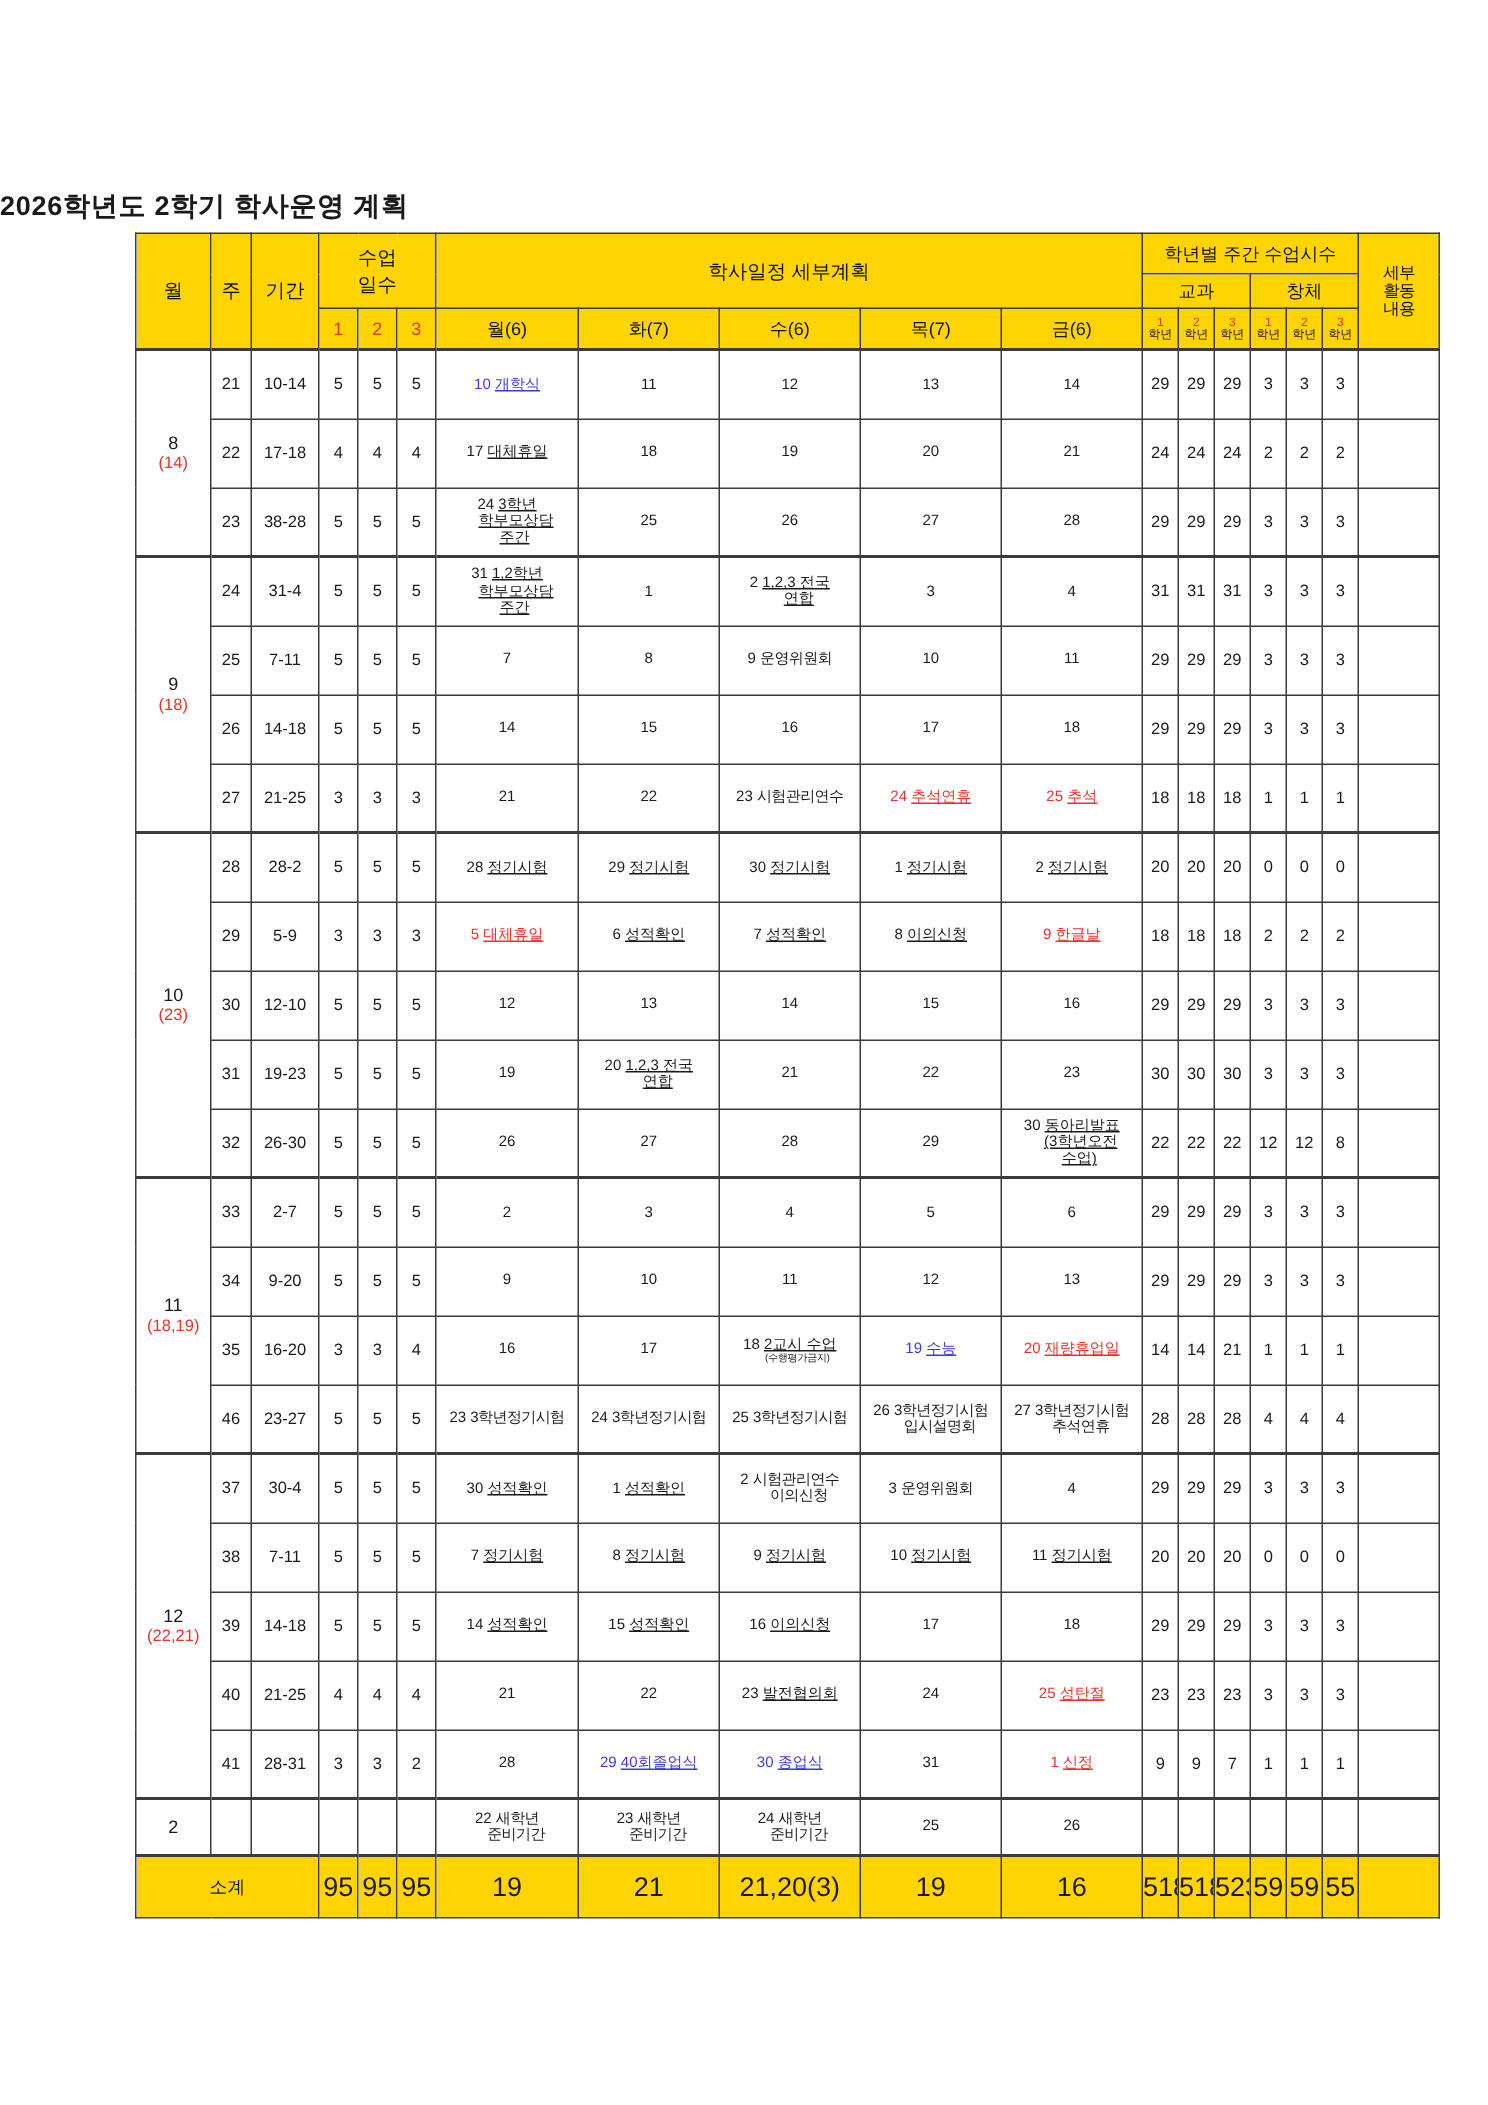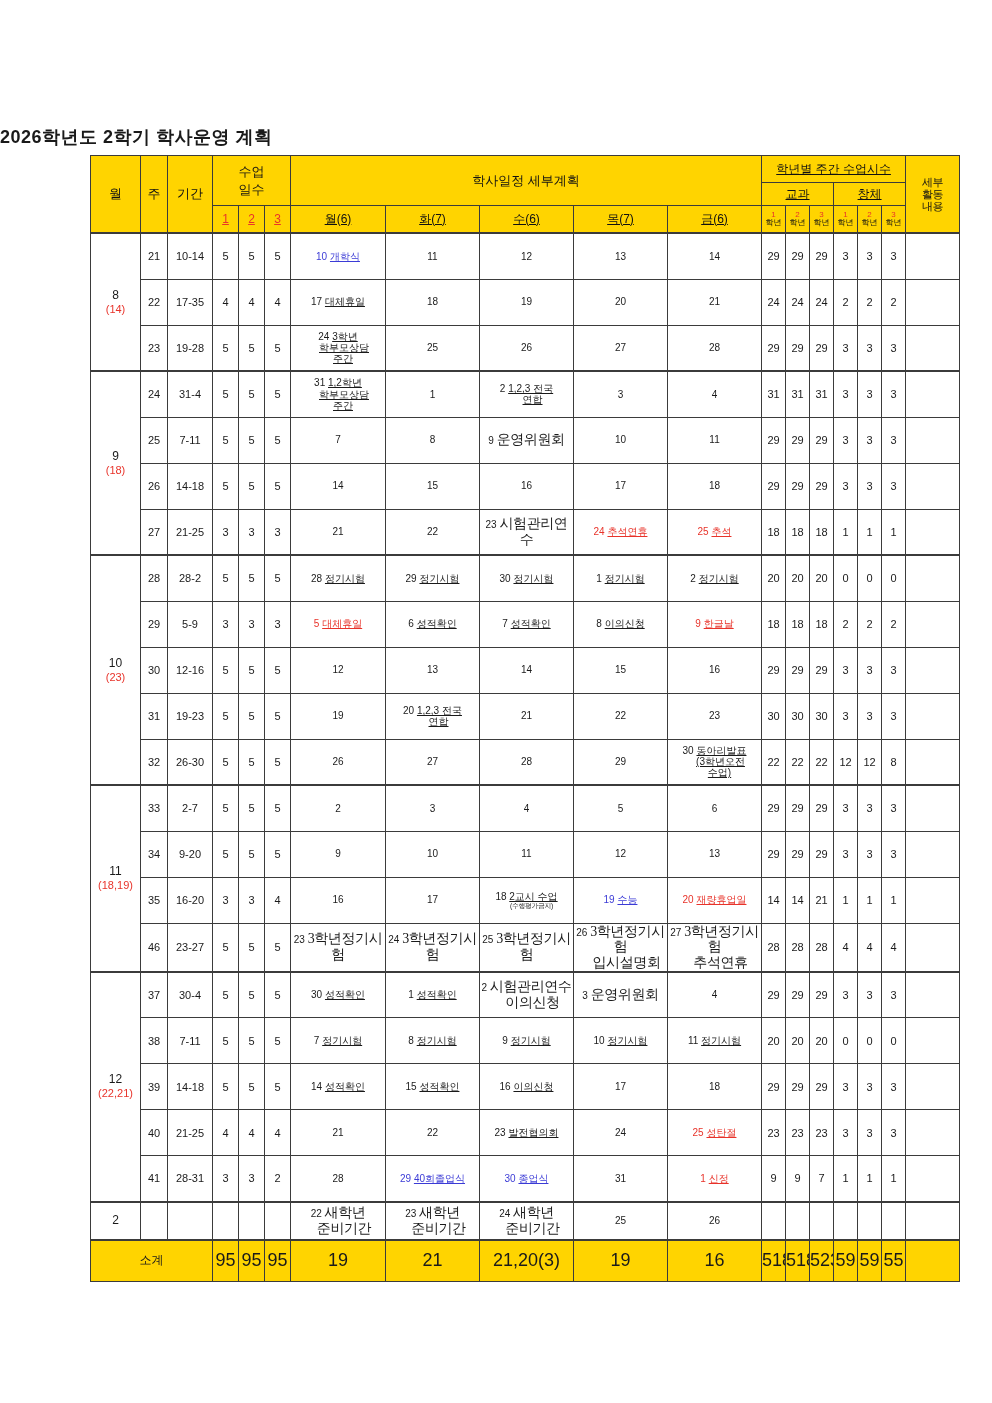--- a/index.html
+++ b/index.html
@@ -43,21 +43,21 @@
     vertical-align: middle;
     text-align: center;
     overflow: hidden;
   }
   thead th {
     background: #ffd400;
     font-weight: normal;
     color: #111;
   }
   .h-big { font-size: 13px; }
-  .h-mid { font-size: 12px; text-decoration: underline; }
+  .h-mid { font-size: 12px; }
   .h-grade {
     font-size: 8px;
     line-height: 1.05;
     padding: 1px 0;
   }
   .h-sebu {
     font-size: 11px;
     line-height: 1.12;
     letter-spacing: -0.5px;
   }
@@ -77,21 +77,21 @@
     vertical-align: top;
     font-size: 10px;
     padding: 2px 2px 0 3px;
     line-height: 1.12;
     width: 95px;
   }
   td.hours { font-size: 11px; width: 22px; }
   td.sebu { width: 54px; }
   .dnum { font-size: 10px; }
   .ev { font-size: 10px; text-decoration: underline; }
-  .ev-sm { font-size: 14px; letter-spacing: -0.4px; font-family: Liberation Serif, serif; }
+  .ev-sm { font-size: 10px; letter-spacing: -0.4px; }
   .ev-xs { font-size: 6.8px; letter-spacing: -0.3px; display:block; margin-left:10px;}
   .line2 { display: block; margin-left: 12px; }
   .line2b { display: block; margin-left: 10px; }
   .red { color: #e8332a; }
   .blue { color: #3b3bd6; }
   tr.sep-top > td { border-top: 2px solid #3b3b3b; }
   tr.total td {
     background: #ffd400;
     font-size: 18px;
     height: 40px;
@@ -187,40 +187,40 @@
           <td class="hours">29</td>
           <td class="hours">29</td>
           <td class="hours">29</td>
           <td class="hours">3</td>
           <td class="hours">3</td>
           <td class="hours">3</td>
           <td class="sebu"></td>
         </tr>
         <tr class="rowtall ">
           <td class="week">22</td>
-          <td class="range">17-35</td>
+          <td class="range">17-18</td>
           <td class="days">4</td>
           <td class="days">4</td>
           <td class="days">4</td>
           <td class="daycell"><span class="dnum ">17</span> <span class="ev ">대체휴일</span></td>
           <td class="daycell"><span class="dnum ">18</span></td>
           <td class="daycell"><span class="dnum ">19</span></td>
           <td class="daycell"><span class="dnum ">20</span></td>
           <td class="daycell"><span class="dnum ">21</span></td>
           <td class="hours">24</td>
           <td class="hours">24</td>
           <td class="hours">24</td>
           <td class="hours">2</td>
           <td class="hours">2</td>
           <td class="hours">2</td>
           <td class="sebu"></td>
         </tr>
         <tr class="rowtall ">
           <td class="week">23</td>
-          <td class="range">19-28</td>
+          <td class="range">38-28</td>
           <td class="days">5</td>
           <td class="days">5</td>
           <td class="days">5</td>
           <td class="daycell"><span class="dnum ">24</span> <span class="ev ">3학년</span><span class="line2 ev ">학부모상담</span><span class="line2b ev ">주간</span></td>
           <td class="daycell"><span class="dnum ">25</span></td>
           <td class="daycell"><span class="dnum ">26</span></td>
           <td class="daycell"><span class="dnum ">27</span></td>
           <td class="daycell"><span class="dnum ">28</span></td>
           <td class="hours">29</td>
           <td class="hours">29</td>
@@ -347,21 +347,21 @@
           <td class="hours">18</td>
           <td class="hours">18</td>
           <td class="hours">18</td>
           <td class="hours">2</td>
           <td class="hours">2</td>
           <td class="hours">2</td>
           <td class="sebu"></td>
         </tr>
         <tr class="rowtall ">
           <td class="week">30</td>
-          <td class="range">12-16</td>
+          <td class="range">12-10</td>
           <td class="days">5</td>
           <td class="days">5</td>
           <td class="days">5</td>
           <td class="daycell"><span class="dnum ">12</span></td>
           <td class="daycell"><span class="dnum ">13</span></td>
           <td class="daycell"><span class="dnum ">14</span></td>
           <td class="daycell"><span class="dnum ">15</span></td>
           <td class="daycell"><span class="dnum ">16</span></td>
           <td class="hours">29</td>
           <td class="hours">29</td>

